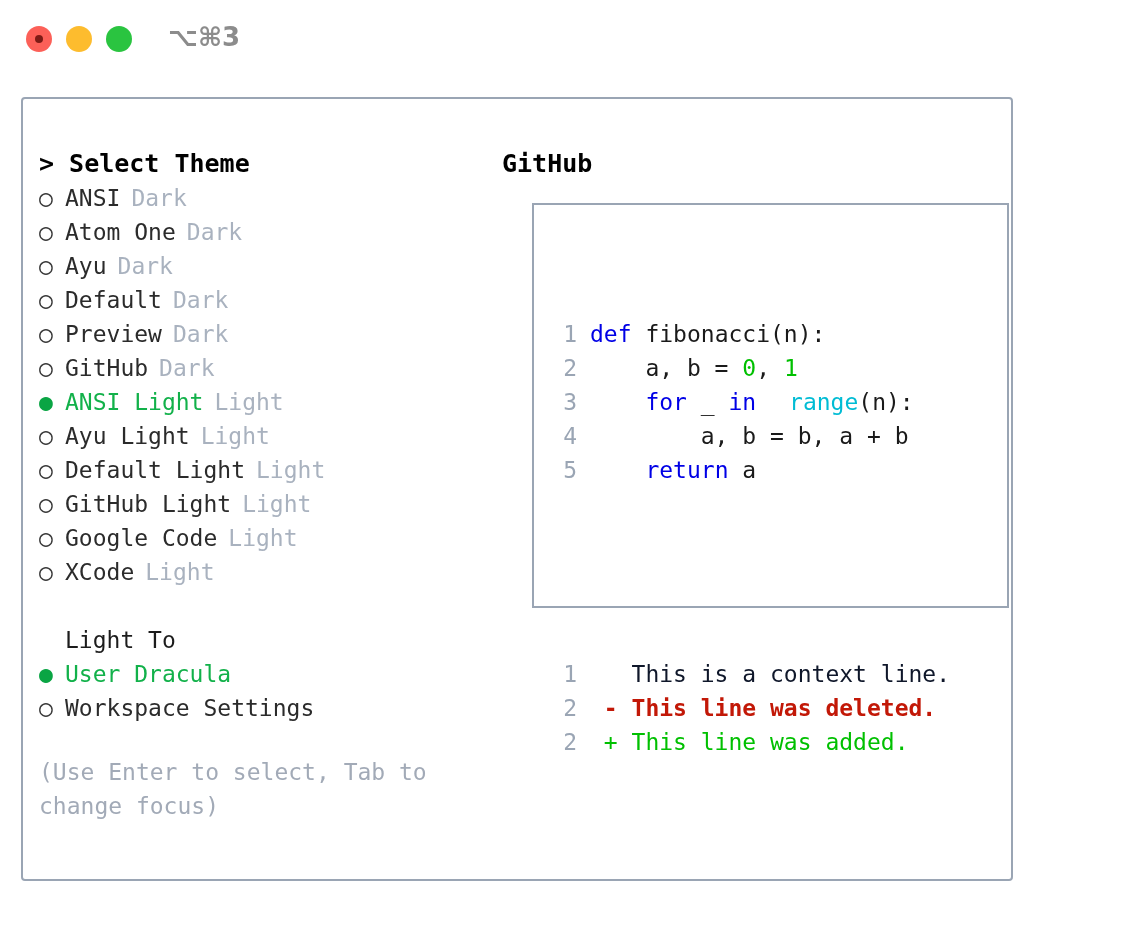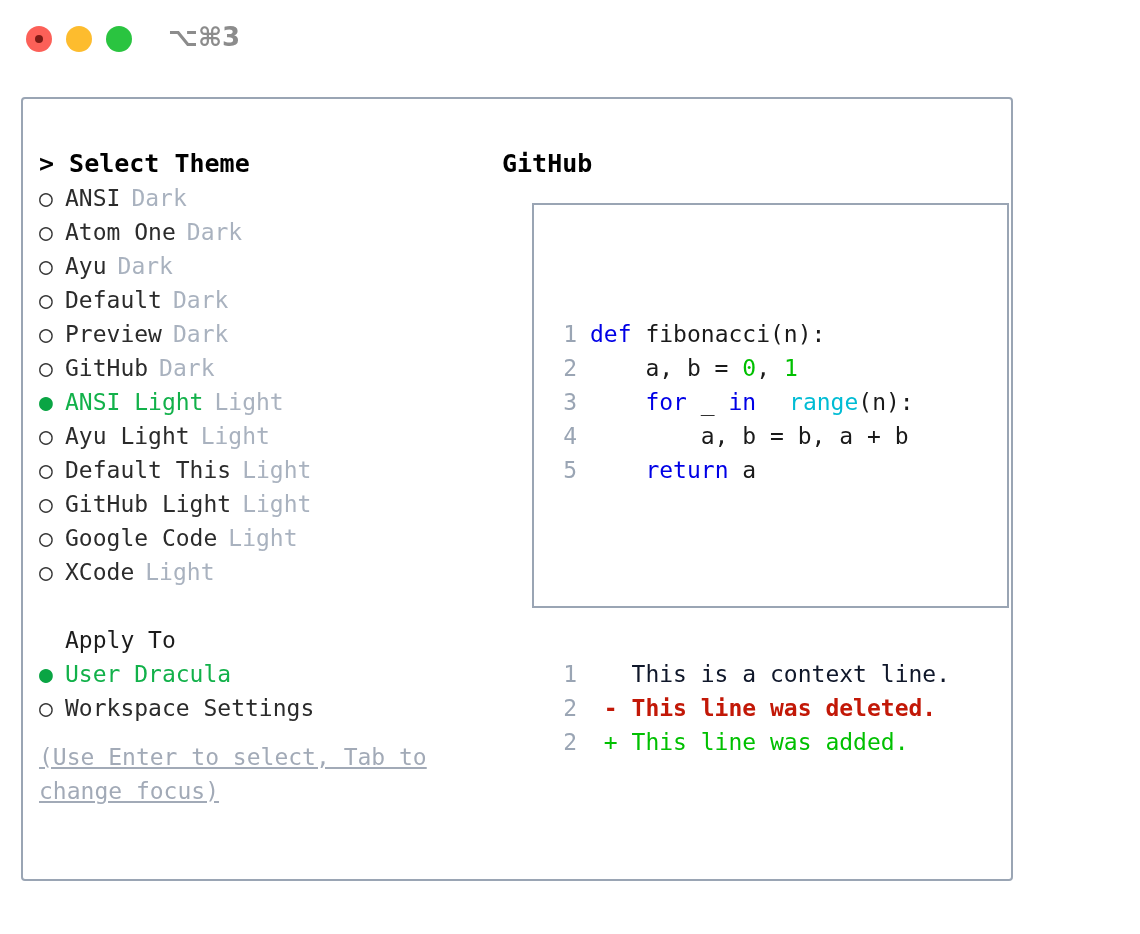--- a/index.html
+++ b/index.html
@@ -128,27 +128,26 @@
 
   .subheading {
     font-size: 23px;
     color: #1c1c1c;
     line-height: 34px;
     padding-left: 26px;
     white-space: pre;
   }
 
   .hint {
-    margin-top: 15px;
+    margin-top: 30px;
     font-size: 23px;
     line-height: 34px;
     color: #a2aab7;
     width: 410px;
     white-space: normal;
-    text-decoration: underline;
   }
 
   
   .preview-box {
     position: absolute;
     left: 30px;
     top: 56px;
     width: 477px;
     height: 405px;
     border: 2px solid #9aa5b4;
@@ -207,29 +206,29 @@
 
       <div class="opt-list" id="theme-list">
           <div class="opt"><span class="bullet off">○</span><span class="opt-label">ANSI</span><span class="opt-tag">Dark</span></div>
           <div class="opt"><span class="bullet off">○</span><span class="opt-label">Atom One</span><span class="opt-tag">Dark</span></div>
           <div class="opt"><span class="bullet off">○</span><span class="opt-label">Ayu</span><span class="opt-tag">Dark</span></div>
           <div class="opt"><span class="bullet off">○</span><span class="opt-label">Default</span><span class="opt-tag">Dark</span></div>
           <div class="opt"><span class="bullet off">○</span><span class="opt-label">Preview</span><span class="opt-tag">Dark</span></div>
           <div class="opt"><span class="bullet off">○</span><span class="opt-label">GitHub</span><span class="opt-tag">Dark</span></div>
           <div class="opt selected"><span class="bullet on">●</span><span class="opt-label">ANSI Light</span><span class="opt-tag">Light</span></div>
           <div class="opt"><span class="bullet off">○</span><span class="opt-label">Ayu Light</span><span class="opt-tag">Light</span></div>
-          <div class="opt"><span class="bullet off">○</span><span class="opt-label">Default This</span><span class="opt-tag">Light</span></div>
+          <div class="opt"><span class="bullet off">○</span><span class="opt-label">Default Light</span><span class="opt-tag">Light</span></div>
           <div class="opt"><span class="bullet off">○</span><span class="opt-label">GitHub Light</span><span class="opt-tag">Light</span></div>
           <div class="opt"><span class="bullet off">○</span><span class="opt-label">Google Code</span><span class="opt-tag">Light</span></div>
           <div class="opt"><span class="bullet off">○</span><span class="opt-label">XCode</span><span class="opt-tag">Light</span></div>
         </div>
 
       <div class="section-gap"></div>
 
-      <div class="subheading">Apply To</div>
+      <div class="subheading">Light To</div>
 
       <div class="opt-list" id="apply-list">
           <div class="opt selected"><span class="bullet on">●</span><span class="opt-label">User Dracula</span></div>
           <div class="opt"><span class="bullet off">○</span><span class="opt-label">Workspace Settings</span></div>
         </div>
 
       <div class="hint">(Use Enter to select, Tab to change focus)</div>
     </div>
 
     <div class="col-right">

